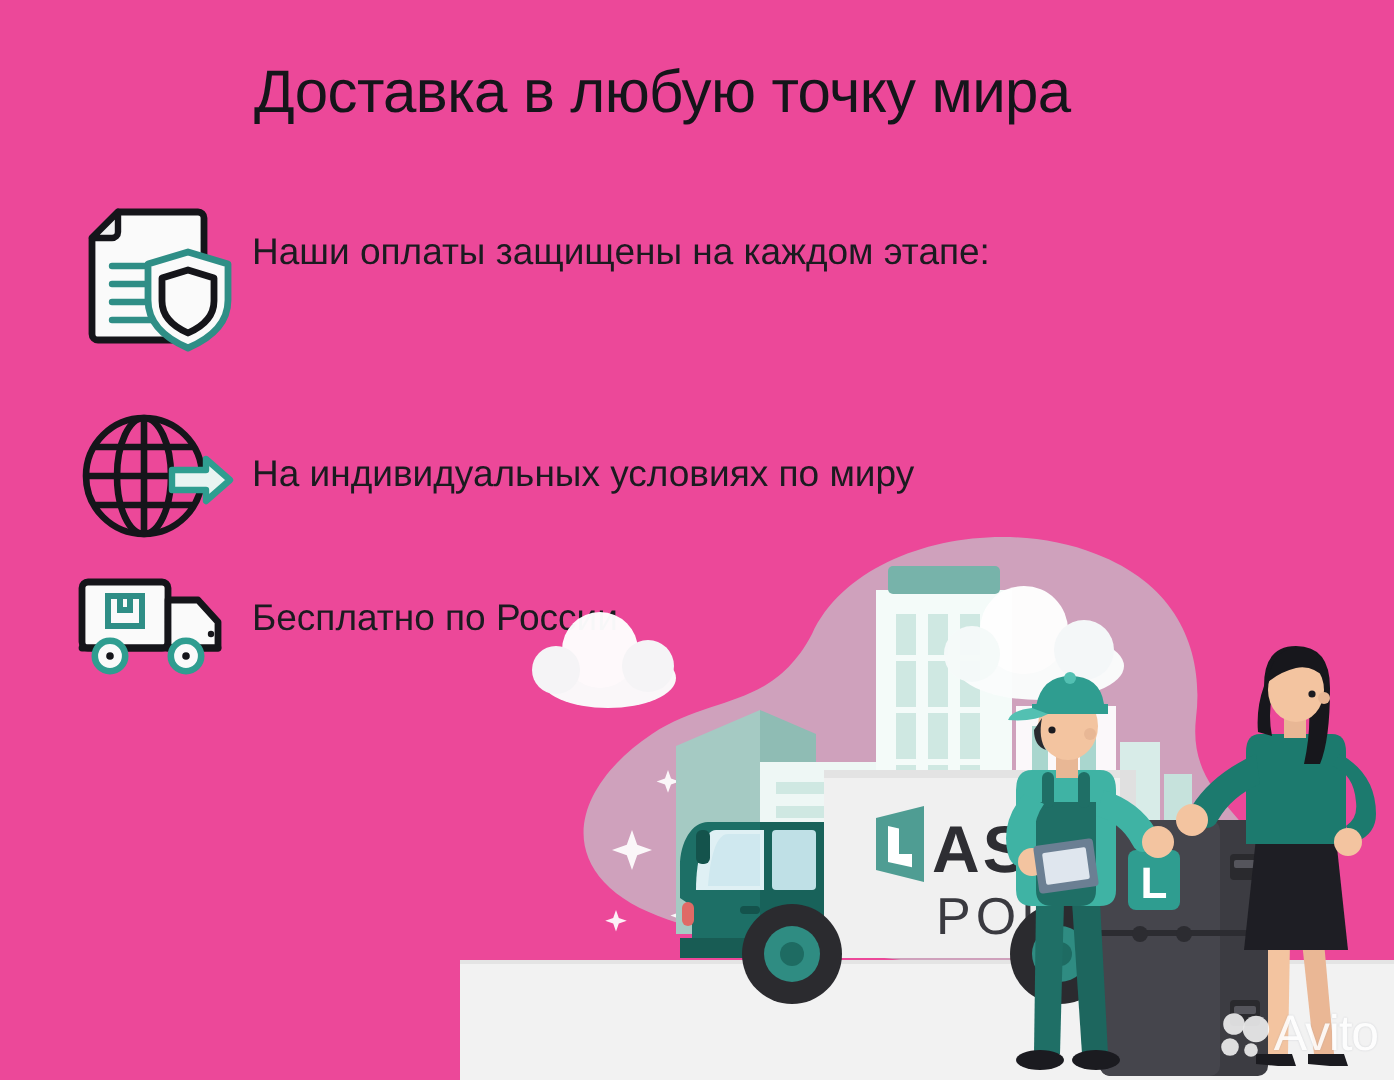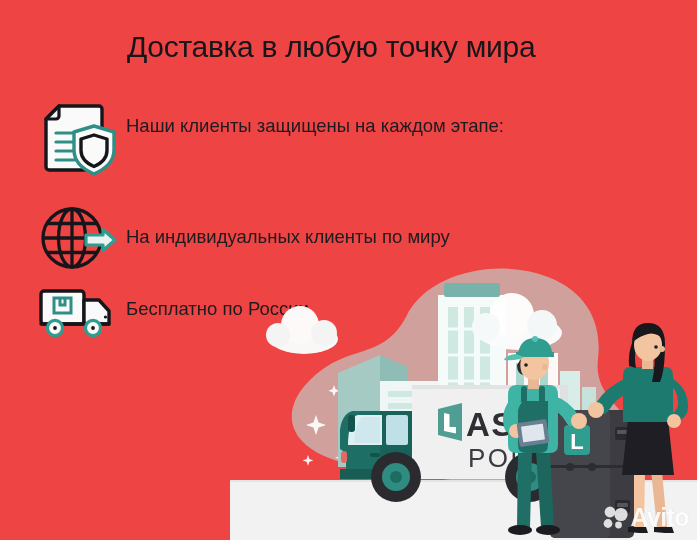--- a/index.html
+++ b/index.html
@@ -7,21 +7,21 @@
   }
   body {
     width: 697px; height: 540px;
     background: #f2f2f2;
     font-family: "Liberation Sans", sans-serif;
     overflow: hidden;
   }
   #canvas {
     position: relative;
     width: 697px; height: 540px;
-    background: #ef4444;
+    background: #ec4899;
     overflow: hidden;
   }
 
   
   #title {
     position: absolute;
     left: 127px; top: 30px;
     width: 545px;
     font-size: 30px;
     font-weight: 400;
@@ -69,21 +69,21 @@
   
   #watermark {
     position: absolute;
     right: 8px; bottom: 8px;
     display: flex; align-items: center;
     opacity: 0.88;
     pointer-events: none;
   }
   #watermark .wm-text {
     font-size: 25px;
-    font-weight: 700;
+    font-weight: 400;
     color: #ffffff;
     letter-spacing: -0.6px;
     margin-left: 2px;
     text-shadow: 0 0 1px rgba(120,130,140,0.35);
   }
 </style>
 </head>
 <body>
 
 <div id="canvas">
@@ -103,41 +103,41 @@
           <line x1="17" y1="51" x2="37" y2="51"></line>
           <line x1="17" y1="60" x2="37" y2="60"></line>
         </g>
 
         <path d="M55 26 L75 32 V50 c0 12 -9.5 19.5 -20 24 c-10.5 -4.5 -20 -12 -20 -24 V32 Z" fill="#fafafa" stroke="#2f8e86" stroke-width="3.4" stroke-linejoin="round"></path>
 
         <path d="M55 35 L68 39 V50.5 c0 8.2 -6.2 13 -13 16 c-6.8 -3 -13 -7.8 -13 -16 V39 Z" fill="#fafafa" stroke="#15151a" stroke-width="3.4" stroke-linejoin="round"></path>
       </svg>
     </div>
     <div class="feature-text">
-      <div>Наши клиенты защищены на каждом этапе:</div>
+      <div>Наши оплаты защищены на каждом этапе:</div>
     </div>
   </div>
 
   <div class="feature" id="feature-1">
     <div class="feature-icon">
       <svg width="78" height="72" viewBox="0 0 78 72" fill="none">
         <g stroke="#15151a" stroke-width="3.3" fill="none">
           <circle cx="33" cy="34" r="29"></circle>
           <ellipse cx="33" cy="34" rx="13.5" ry="29"></ellipse>
           <line x1="33" y1="5" x2="33" y2="63"></line>
           <line x1="4.5" y1="34" x2="61.5" y2="34"></line>
           <path d="M8.6 19.5 H57.4"></path>
           <path d="M8.6 48.5 H57.4"></path>
         </g>
 
         <path d="M47 31 H64 V25.5 L76 36 L64 46.5 V41 H47 Z" fill="#e9f4f2" stroke="#2f9d90" stroke-width="3.2" stroke-linejoin="round"></path>
       </svg>
     </div>
     <div class="feature-text">
-      <div>На индивидуальных клиенты по миру</div>
+      <div>На индивидуальных условиях по миру</div>
     </div>
   </div>
 
   <div class="feature" id="feature-2">
     <div class="feature-icon">
       <svg width="82" height="56" viewBox="0 0 82 56" fill="none">
 
         <rect x="4" y="7" width="43" height="33" rx="3" fill="#fafafa" stroke="#15151a" stroke-width="3.4"></rect>
 
         <path d="M47 16 H62 l10 11 v13 H47 Z" fill="#fafafa" stroke="#15151a" stroke-width="3.4" stroke-linejoin="round"></path>

